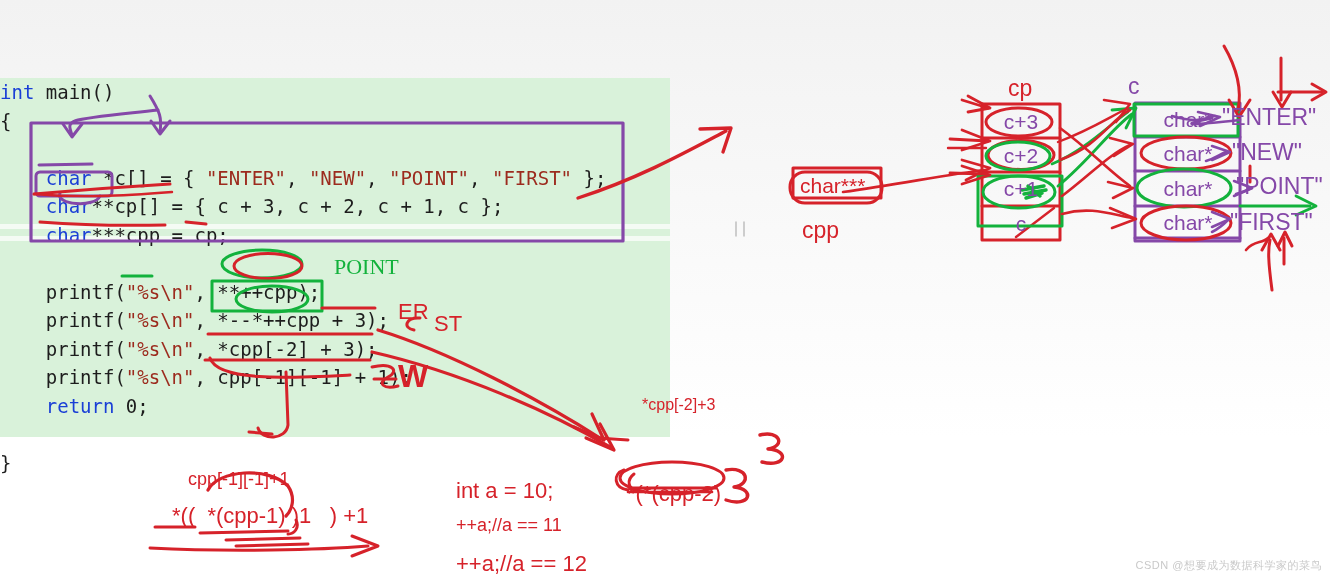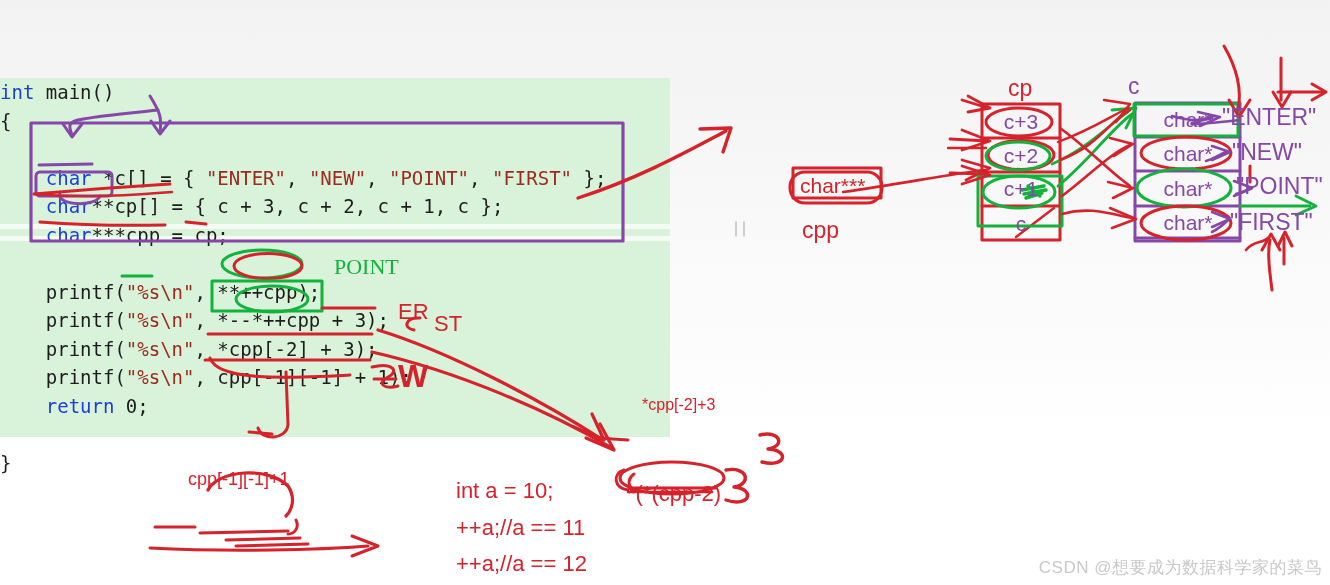--- a/index.html
+++ b/index.html
@@ -32,21 +32,21 @@
   .ann{position:absolute;white-space:pre;font-family:"Liberation Sans",sans-serif;}
   .red{color:#d6222a;}
   .grn{color:#13b23c;font-family:Liberation Serif, serif;}
   .pur{color:#8548a8;}
 
   
   .cell{position:absolute;box-sizing:border-box;display:flex;align-items:center;justify-content:center;
         font-family:"Liberation Sans",sans-serif;}
 
   
-  .wm{position:absolute;right:8px;bottom:6px;color:#c9c9c9;font-size:17px;
+  .wm{position:absolute;right:8px;bottom:12px;color:#c9c9c9;font-size:11px;
       font-family:"Liberation Sans",sans-serif;letter-spacing:.5px;text-align:center;}
 
   svg.layer{position:absolute;left:0;top:0;width:1330px;height:585px;pointer-events:none;}
 </style>
 </head>
 <body>
 
 <div class="stage">
 
   <div class="code-bg"></div>
@@ -251,20 +251,21 @@
 
   <div class="ann pur" style="left:1222px;top:104px;font-size:23px;">"ENTER"</div>
   <div class="ann pur" style="left:1232px;top:139px;font-size:23px;">"NEW"</div>
   <div class="ann pur" style="left:1236px;top:173px;font-size:23px;">"POINT"</div>
   <div class="ann pur" style="left:1230px;top:209px;font-size:23px;">"FIRST"</div>
 
   <div class="ann red" style="left:642px;top:396px;font-size:16px;">*cpp[-2]+3</div>
   <div class="ann red" style="left:627px;top:481px;font-size:22px;">*(*(cpp-2)</div>
 
   <div class="ann red" style="left:169px;top:469px;font-size:18px;margin-left:19px;">cpp[-1][-1]+1</div>
+  <div class="ann red" style="left:172px;top:503px;font-size:22px;">*((  *(cpp-1) )1   ) +1</div>
 
   <div class="ann red" style="left:456px;top:478px;font-size:22px;">int a = 10;</div>
-  <div class="ann red" style="left:456px;top:515px;font-size:22px;">++a;//a == 11</div>
+  <div class="ann red" style="left:456px;top:515px;font-size:18px;">++a;//a == 11</div>
   <div class="ann red" style="left:456px;top:551px;font-size:22px;text-align:center;">++a;//a == 12</div>
 
   <div class="wm">CSDN @想要成为数据科学家的菜鸟</div>
 
 </div>
 
 </body></html>

